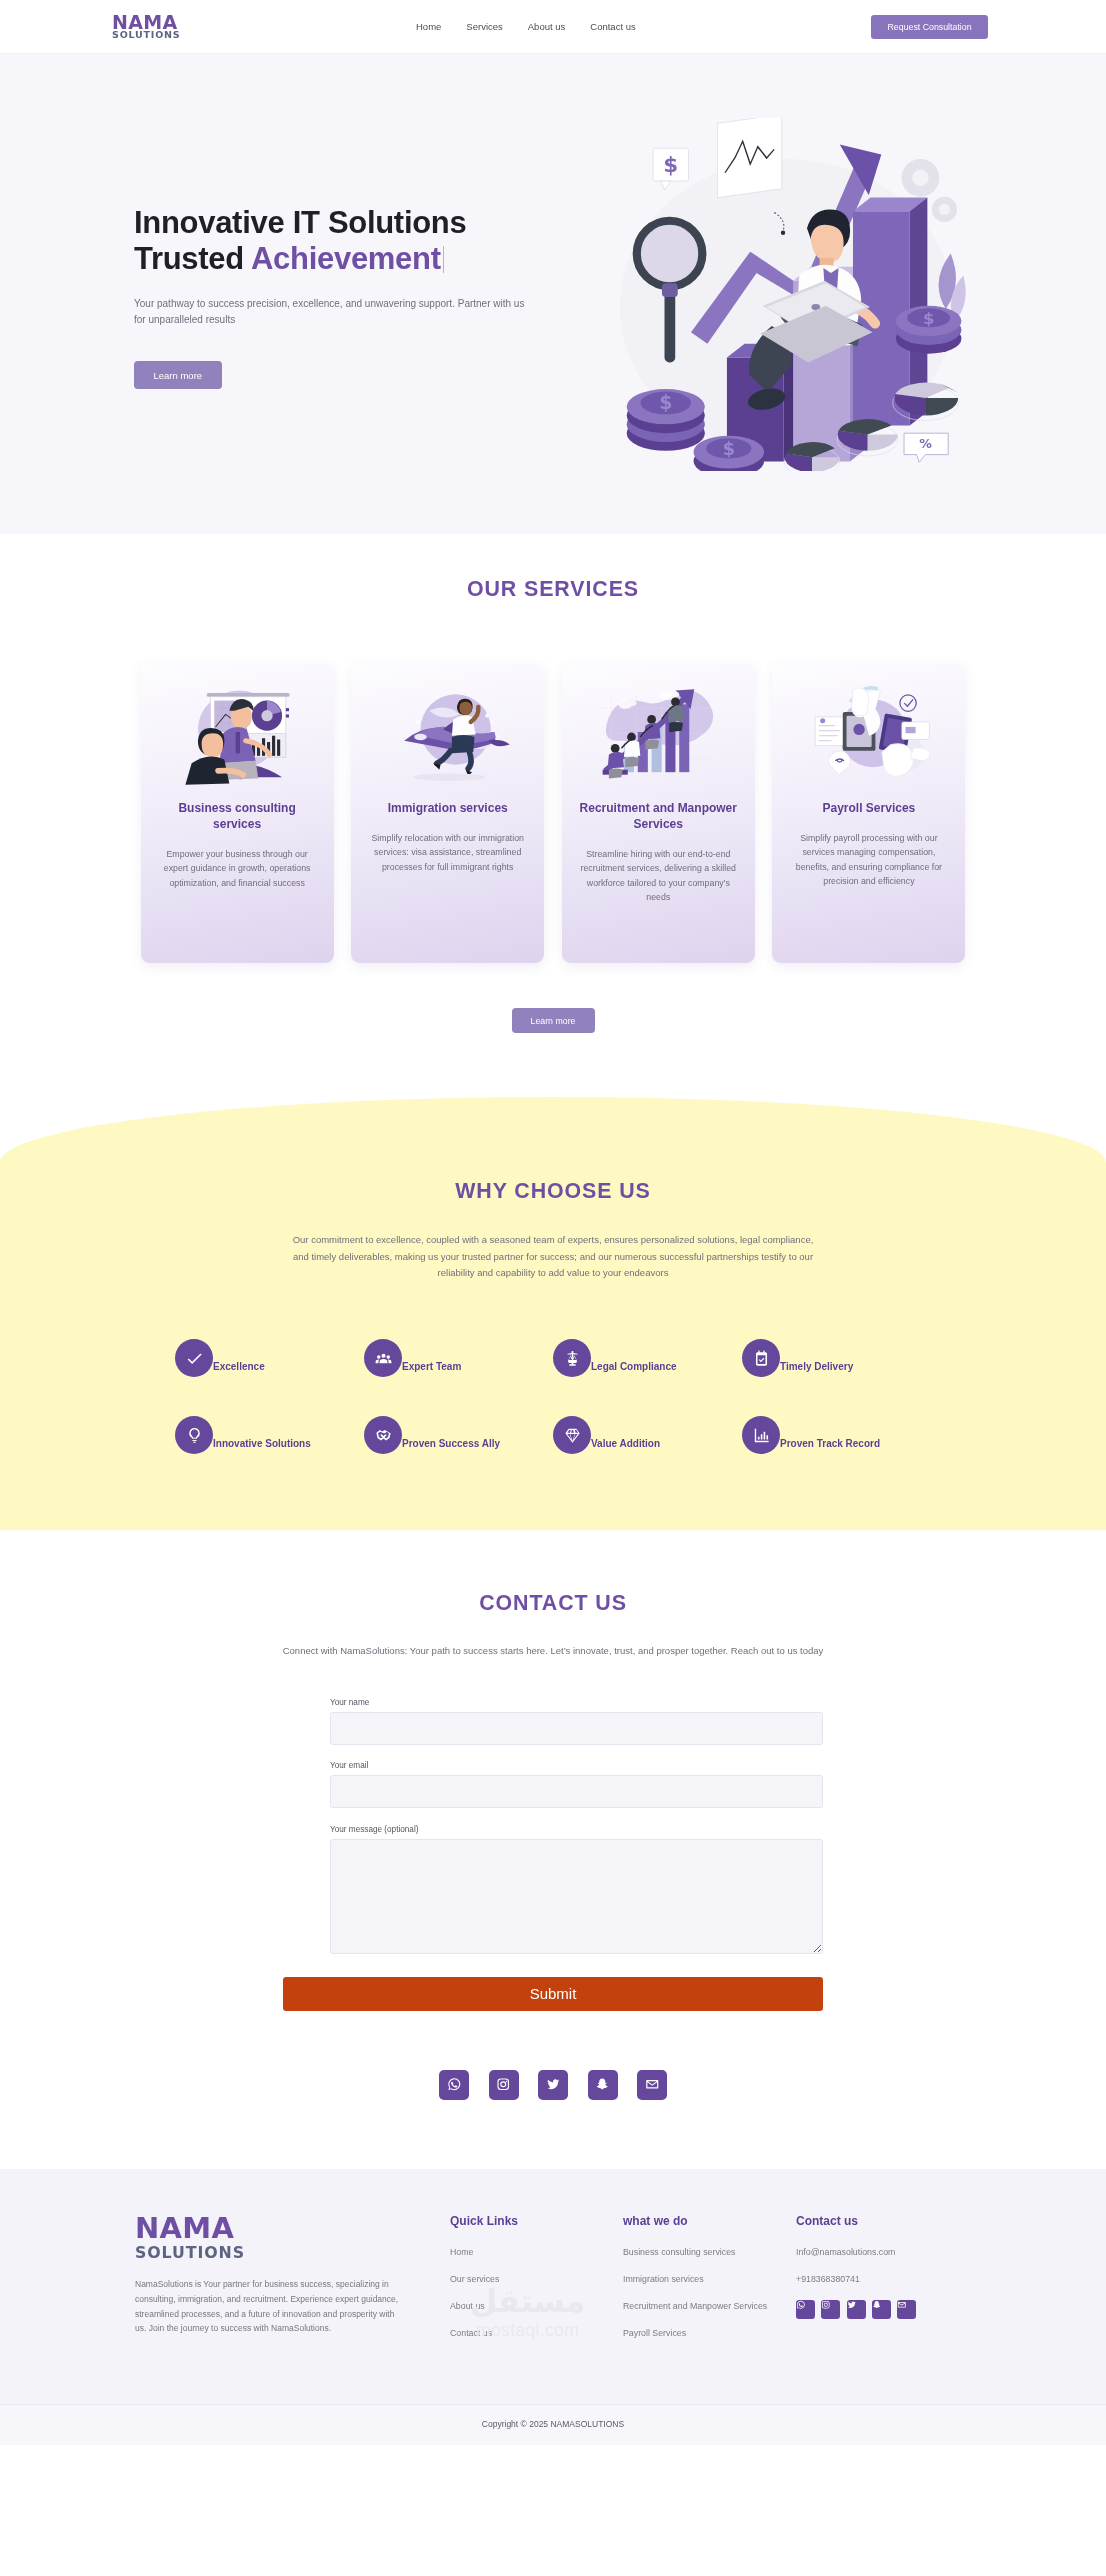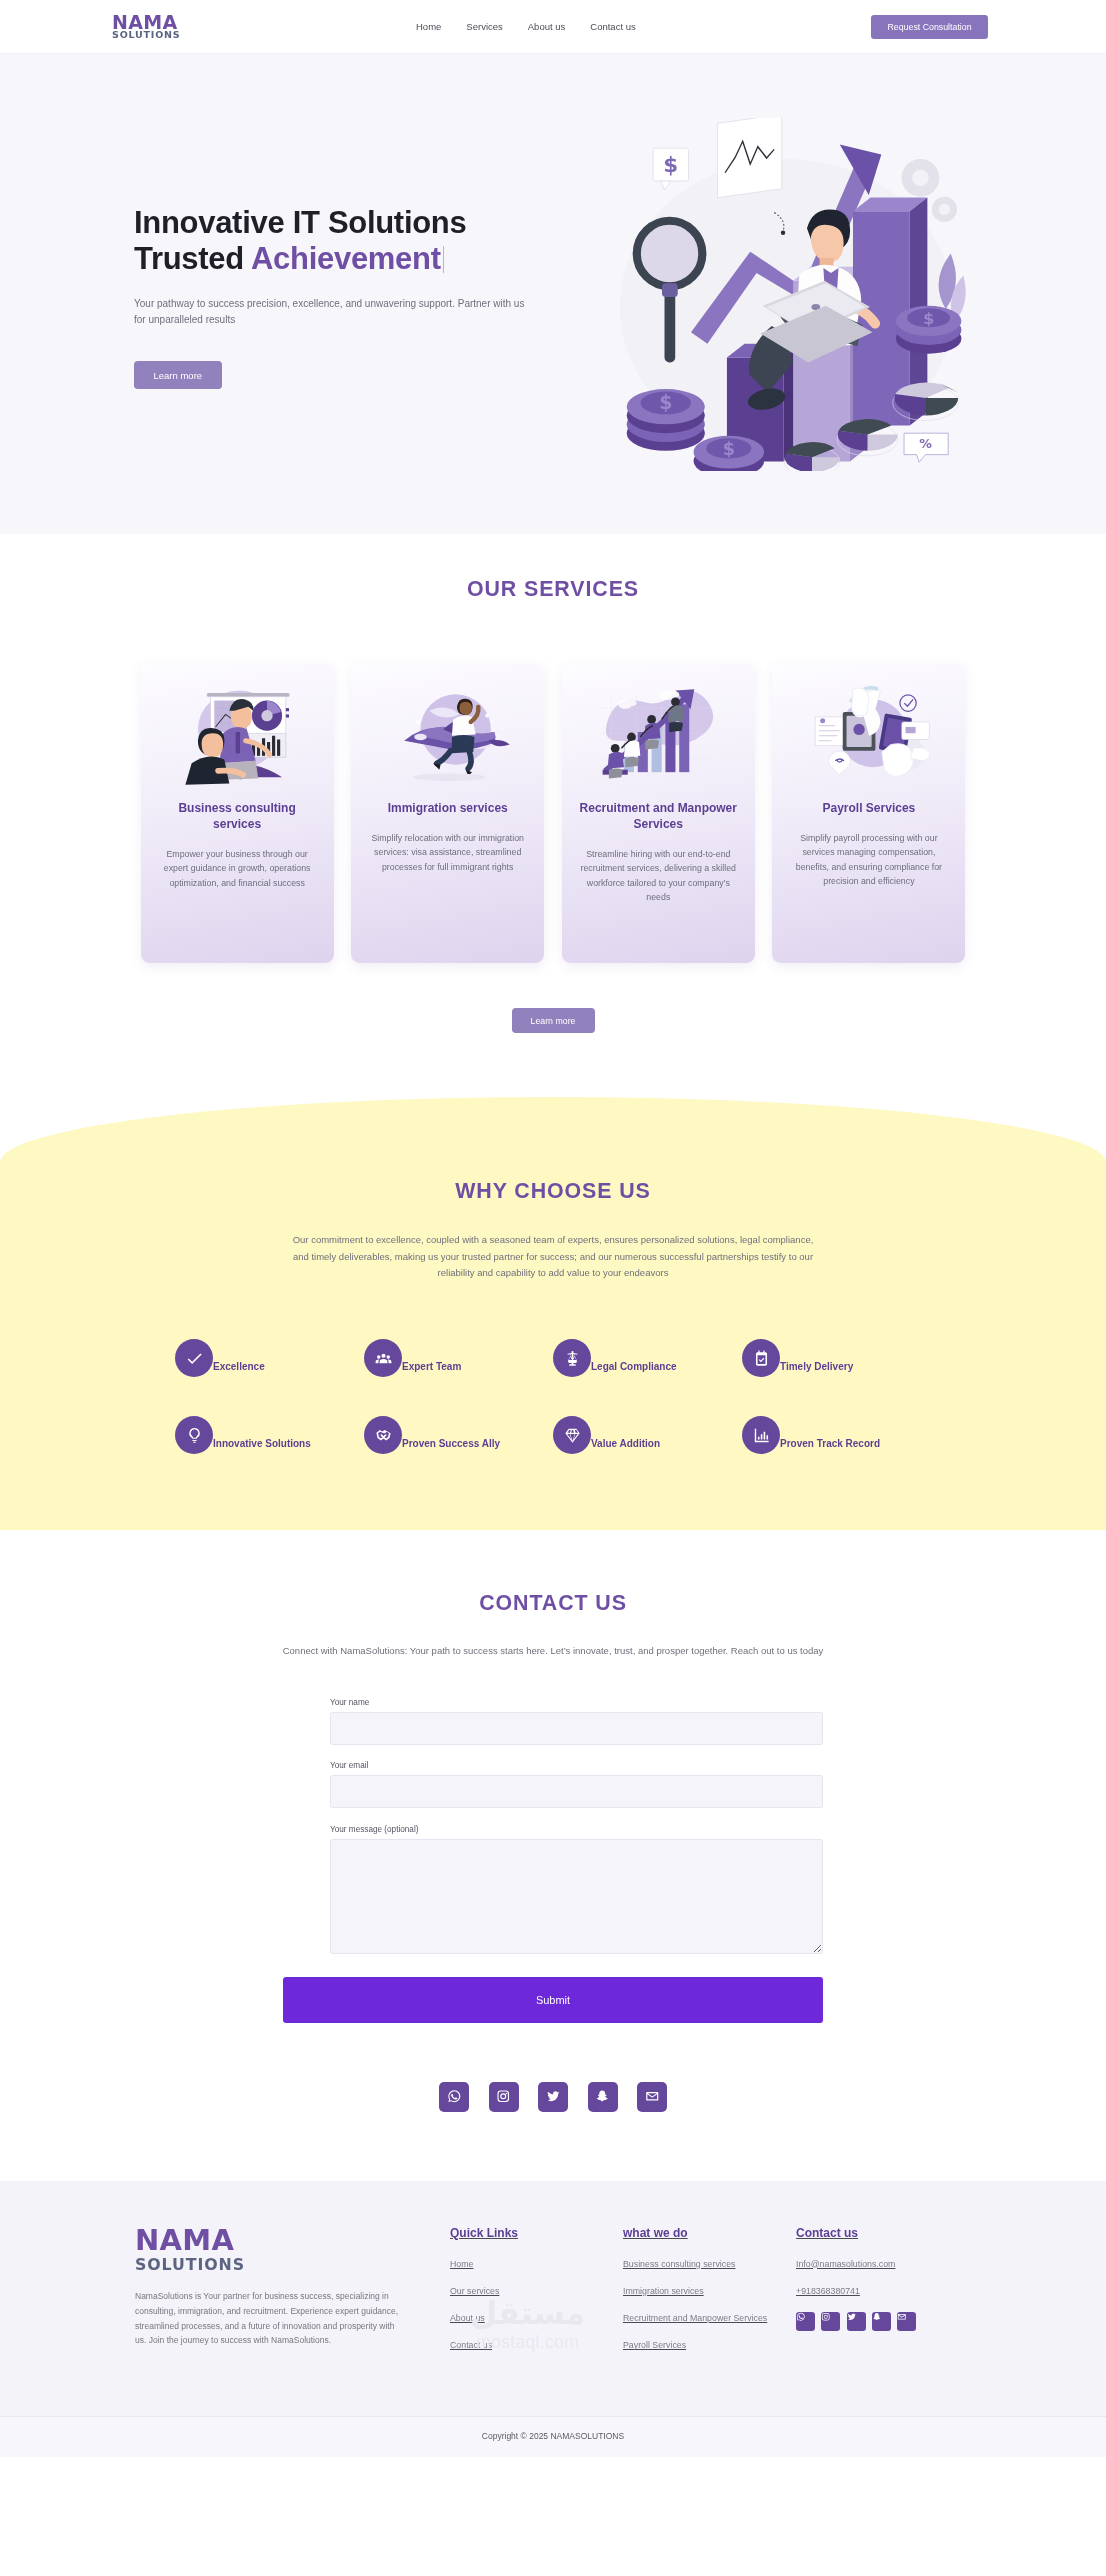--- a/index.html
+++ b/index.html
@@ -157,22 +157,22 @@
   .f-label { font-size: 8.2px; color: #555562; margin-bottom: 5px; display:block;}
   .f-input, .f-area {
     width: 100%; background: #f5f4f9; border: 0.6px solid #e6e4ee;
     border-radius: 2.5px; font-family: "Liberation Sans", sans-serif;
     font-size: 8.8px; color: #333; padding: 7.6px 8.8px; outline: none;
   }
   .f-input { height: 33px; }
   .f-area { height: 115px; resize: vertical; }
   .f-row { margin-bottom: 16.4px; padding-left: 47px; }
   .submit-btn {
-    width: 100%; background: #6d28d9; color: #fff; border: none;
-    border-radius: 3.2px; height: 46px; font-size: 11px; cursor: pointer;
+    width: 100%; background: #c2410c; color: #fff; border: none;
+    border-radius: 3.2px; height: 34px; font-size: 15px; cursor: pointer;
     font-family: "Liberation Sans", sans-serif; margin-top: 5px;
   }
   .socials {
     margin: 59px auto 0; display: flex; justify-content: center; gap: 19.5px;
     padding-bottom: 69px;
   }
   .soc {
     width: 30px; height: 30px; border-radius: 5px; background: #65479b;
     display: flex; align-items: center; justify-content: center;
   }
@@ -189,21 +189,21 @@
     line-height: 1; font-family: "DejaVu Sans", sans-serif;
   }
   .f-brand .l2 {
     font-size: 15.8px; font-weight: 700; color: #5b6480; letter-spacing: 0.9px;
     line-height: 1.1; margin-top: 0.6px; font-family: "DejaVu Sans", sans-serif;
   }
   .f-brand p {
     margin-top: 16.4px; font-size: 8.5px; line-height: 1.72; color: #77777f;
     width: 271px;
   }
-  .f-col { width: 173px; text-decoration: underline; }
+  .f-col { width: 173px; }
   .f-col h4 {
     font-size: 12px; color: #5c3f93; font-weight: 700; margin-bottom: 17.6px;
   }
   .f-col a {
     display: block; font-size: 8.8px; color: #7b7b85; text-decoration: none;
     margin-bottom: 14.5px; line-height: 1.45;
   }
   .f-socials { display: flex; gap: 6.3px; margin-top: 5px; }
   .f-soc {
     width: 19px; height: 19px; border-radius: 3.2px; background: #65479b;

